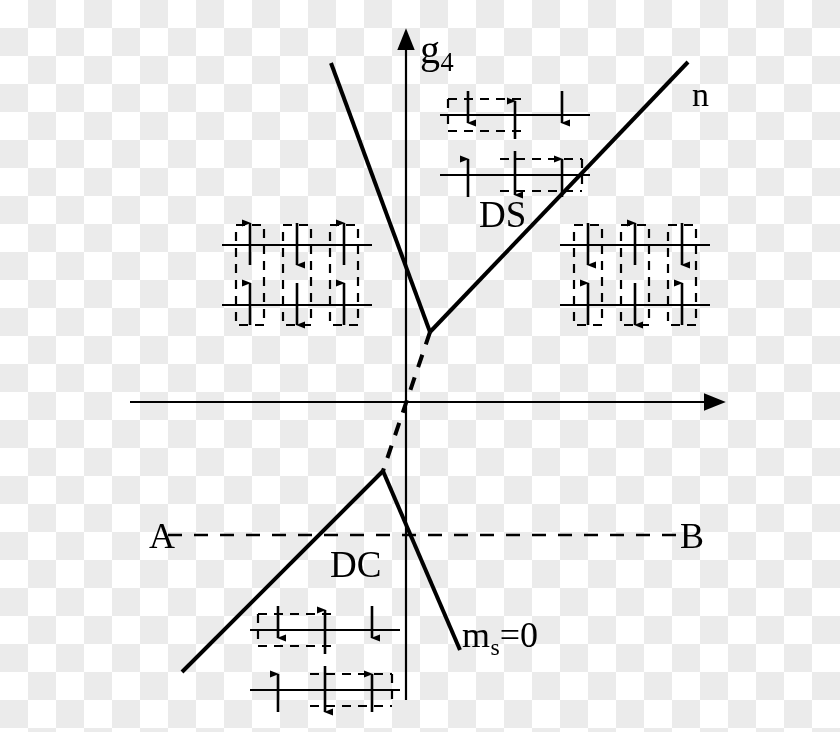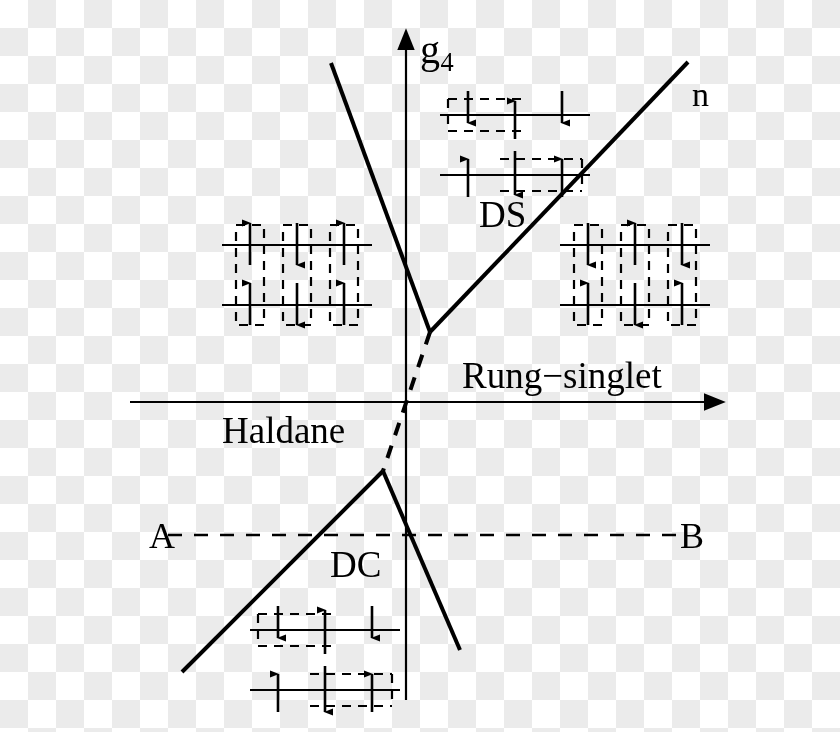--- a/index.html
+++ b/index.html
@@ -161,24 +161,23 @@
       <line x1="122" y1="112" x2="122" y2="74" stroke="#000" stroke-width="2.6" marker-end="url(#spinHeadUp)"></line>
     </g>
   </svg>
 
   <div class="lbl" id="label-g4"><span>g</span><span class="sub">4</span></div>
 
   <div class="lbl" id="label-n">n</div>
 
   <div class="lbl" id="label-ds">DS</div>
 
-  <div class="lbl" id="label-rung">Rung−singlet</div>
 
-  <div class="lbl" id="label-haldane">Haldane</div>
 
   <div class="lbl" id="label-a">A</div>
 
   <div class="lbl" id="label-b">B</div>
 
   <div class="lbl" id="label-dc">DC</div>
 
+  <div class="lbl" id="label-ms"><span>m</span><span class="sub">s</span><span>=0</span></div>
 
 </div>
 
 </body></html>

